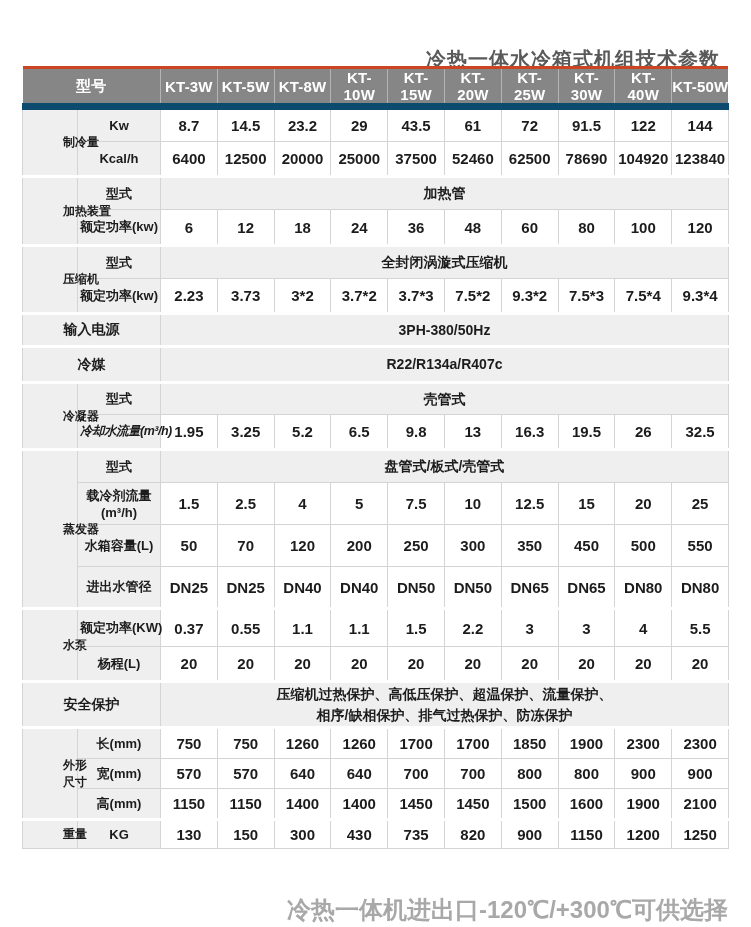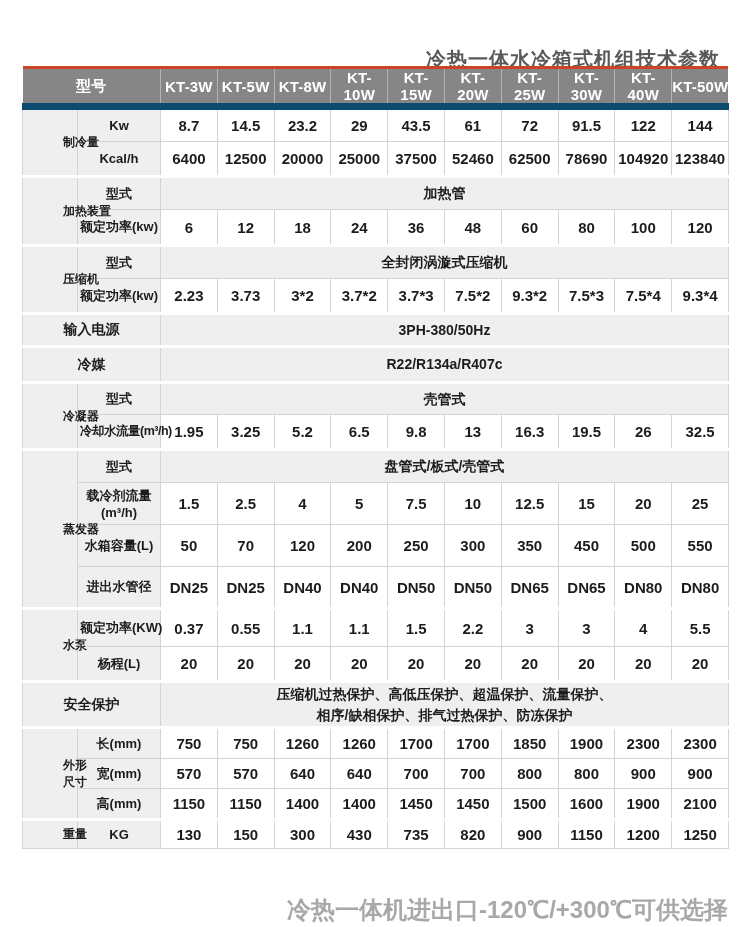--- a/index.html
+++ b/index.html
@@ -33,21 +33,21 @@
   th:first-child { border-left: none; }
 
   td {
     border: 1px solid var(--grid, #d4d4d4);
     text-align: center; vertical-align: middle;
     color: #1c1c1c; font-weight: 700; padding: 1px 2px;
   }
   td.val  { background: #ffffff; font-size: 15px; }
   td.grp  { background: var(--label-bg, #efefef); font-size: 12px; white-space: pre; padding-left: 40px; }
   td.lab  { background: var(--label-bg, #efefef); font-size: 13px; white-space: pre; overflow: visible; }
-  td.lab.long { font-size: 12.5px; letter-spacing: -0.5px; text-align: left; padding-left: 2px; }
+  td.lab.long { font-size: 12.5px; letter-spacing: -0.5px; text-align: left; padding-left: 2px; font-style: italic; }
   td.span2 { background: var(--label-bg, #efefef); font-size: 14px; }
   td.merged {
     background: var(--label-bg, #efefef); font-size: 14px;
     white-space: pre-line; line-height: 1.45;
   }
   tr.sep > td { border-top: 3px solid #ffffff; }
   tr:first-child > th { border-bottom: 7px solid #0c4a6e; }
 
   .footnote {
     position: absolute; right: 23px; top: 893px;

